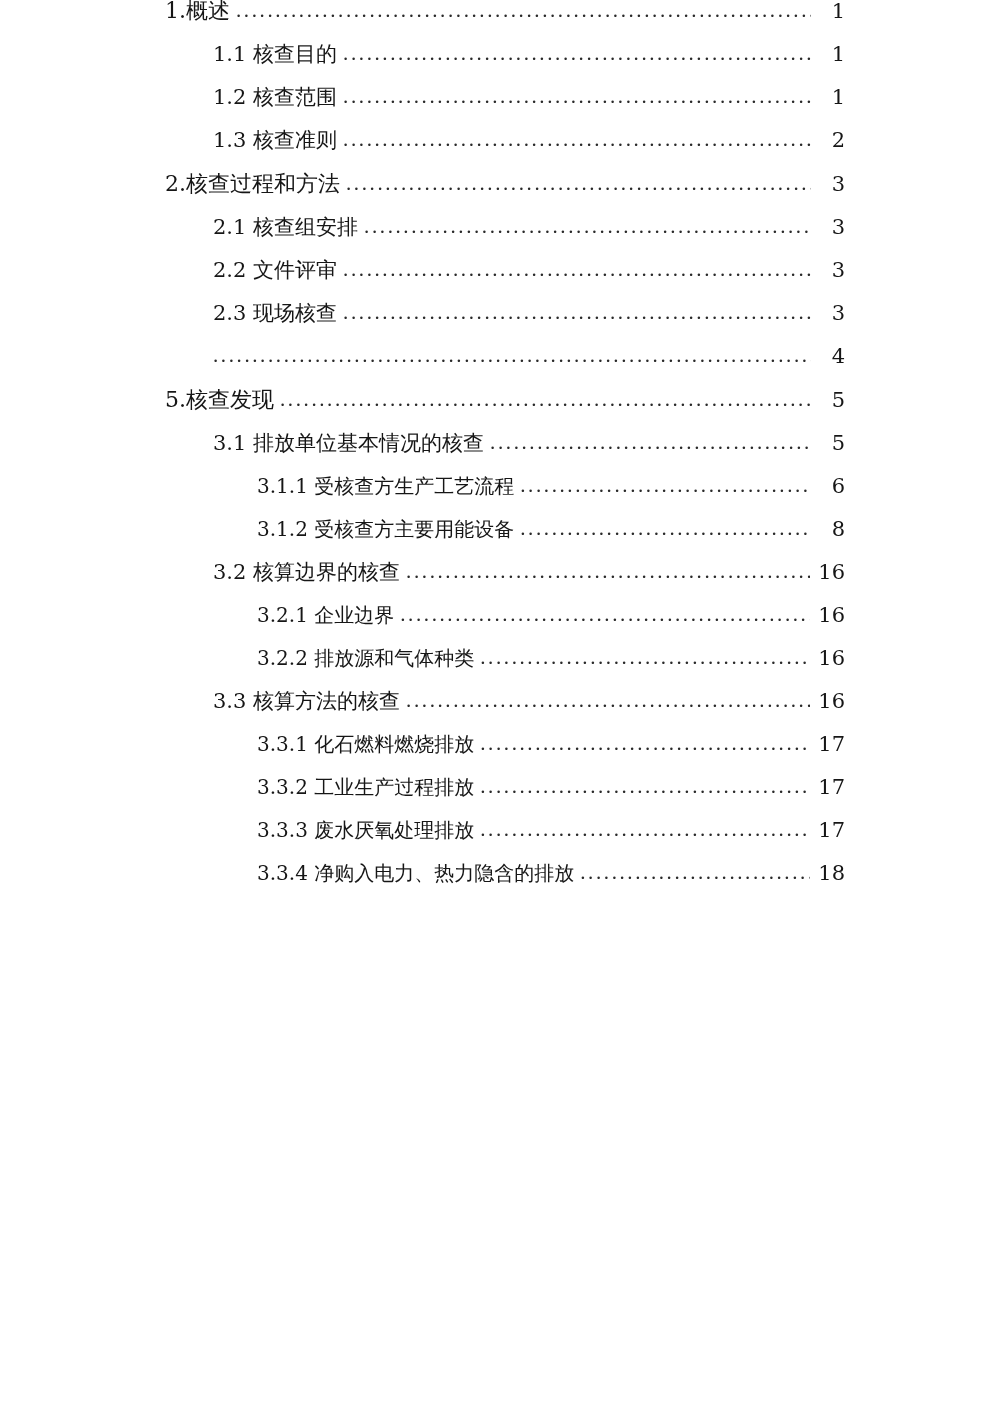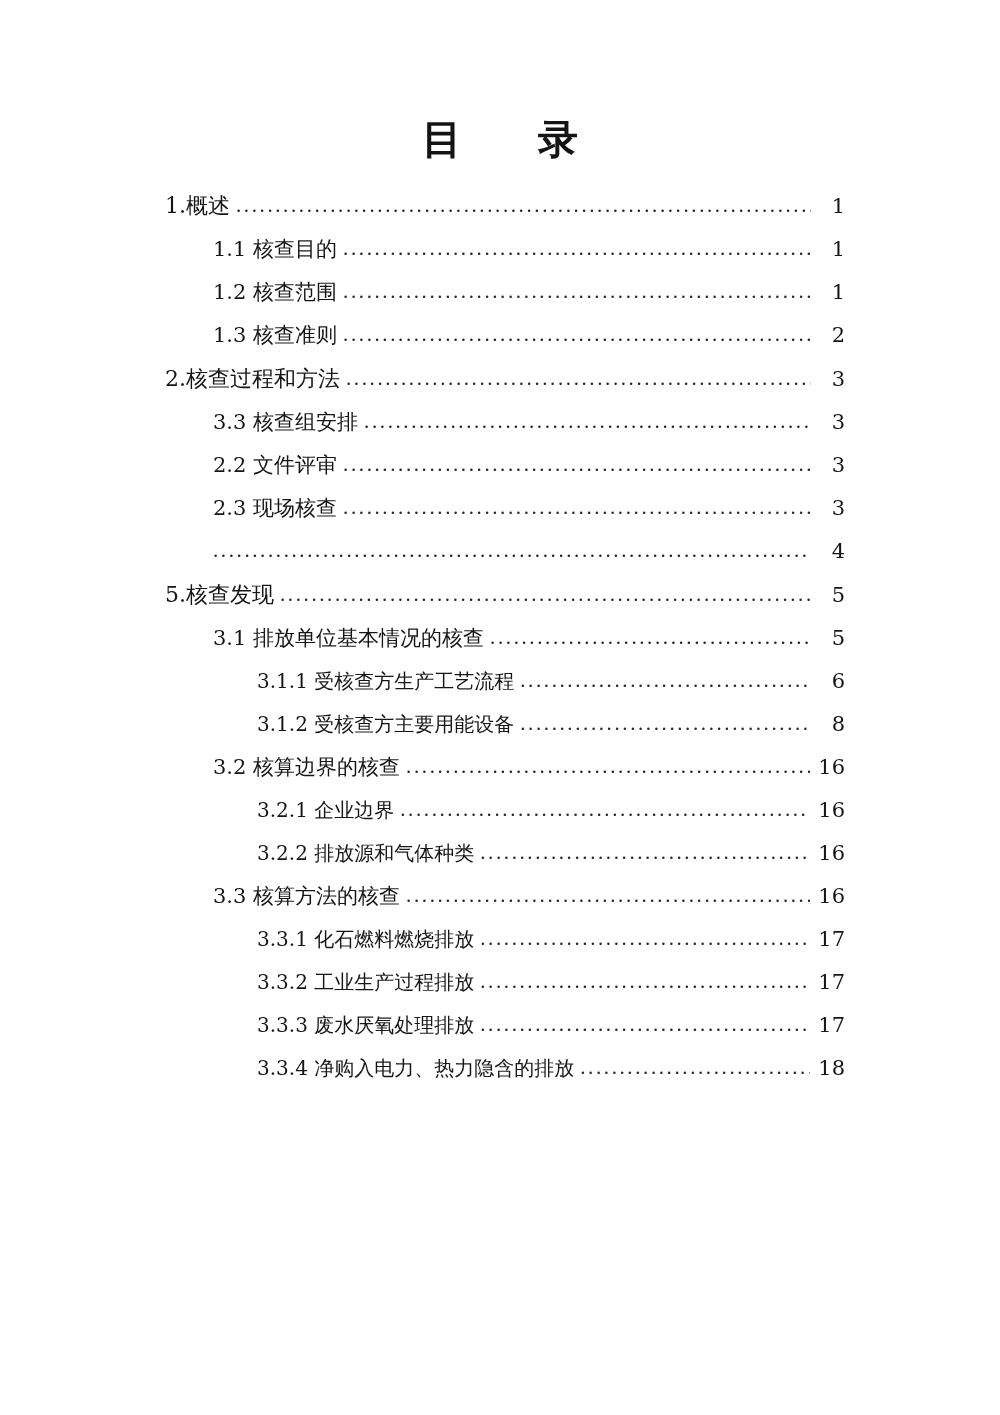--- a/index.html
+++ b/index.html
@@ -77,21 +77,20 @@
   .lvl2 { font-size: 21px; }
   .lvl3 { font-size: 20px; }
 
   .lvl1 .pageno, .lvl2 .pageno, .lvl3 .pageno { font-size: 21px; }
 </style>
 </head>
 <body>
 
 <div class="page">
 
-  <div class="toc-title">目　录</div>
 
   <div class="toc">
 
   <div class="toc-row lvl1">
         <span class="label">1.概述</span>
         <span class="leader">................................................................................</span>
         <span class="pageno">1</span>
       </div>
       <div class="toc-row lvl2">
         <span class="label">1.1 核查目的</span>
@@ -107,21 +106,21 @@
         <span class="label">1.3 核查准则</span>
         <span class="leader">................................................................................</span>
         <span class="pageno">2</span>
       </div>
       <div class="toc-row lvl1">
         <span class="label">2.核查过程和方法</span>
         <span class="leader">................................................................................</span>
         <span class="pageno">3</span>
       </div>
       <div class="toc-row lvl2">
-        <span class="label">3.3 核查组安排</span>
+        <span class="label">2.1 核查组安排</span>
         <span class="leader">................................................................................</span>
         <span class="pageno">3</span>
       </div>
       <div class="toc-row lvl2">
         <span class="label">2.2 文件评审</span>
         <span class="leader">................................................................................</span>
         <span class="pageno">3</span>
       </div>
       <div class="toc-row lvl2">
         <span class="label">2.3 现场核查</span>

